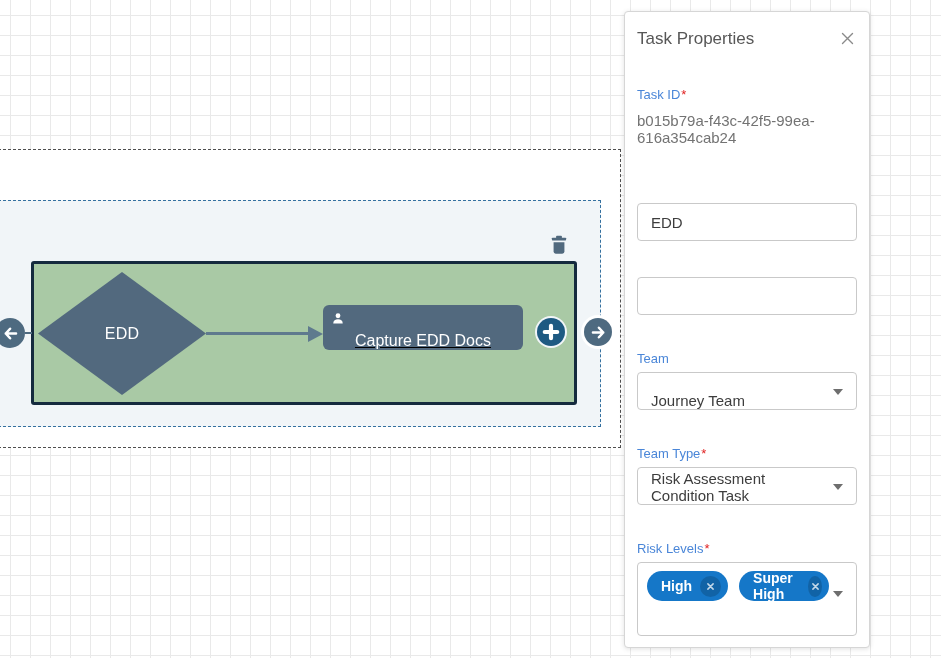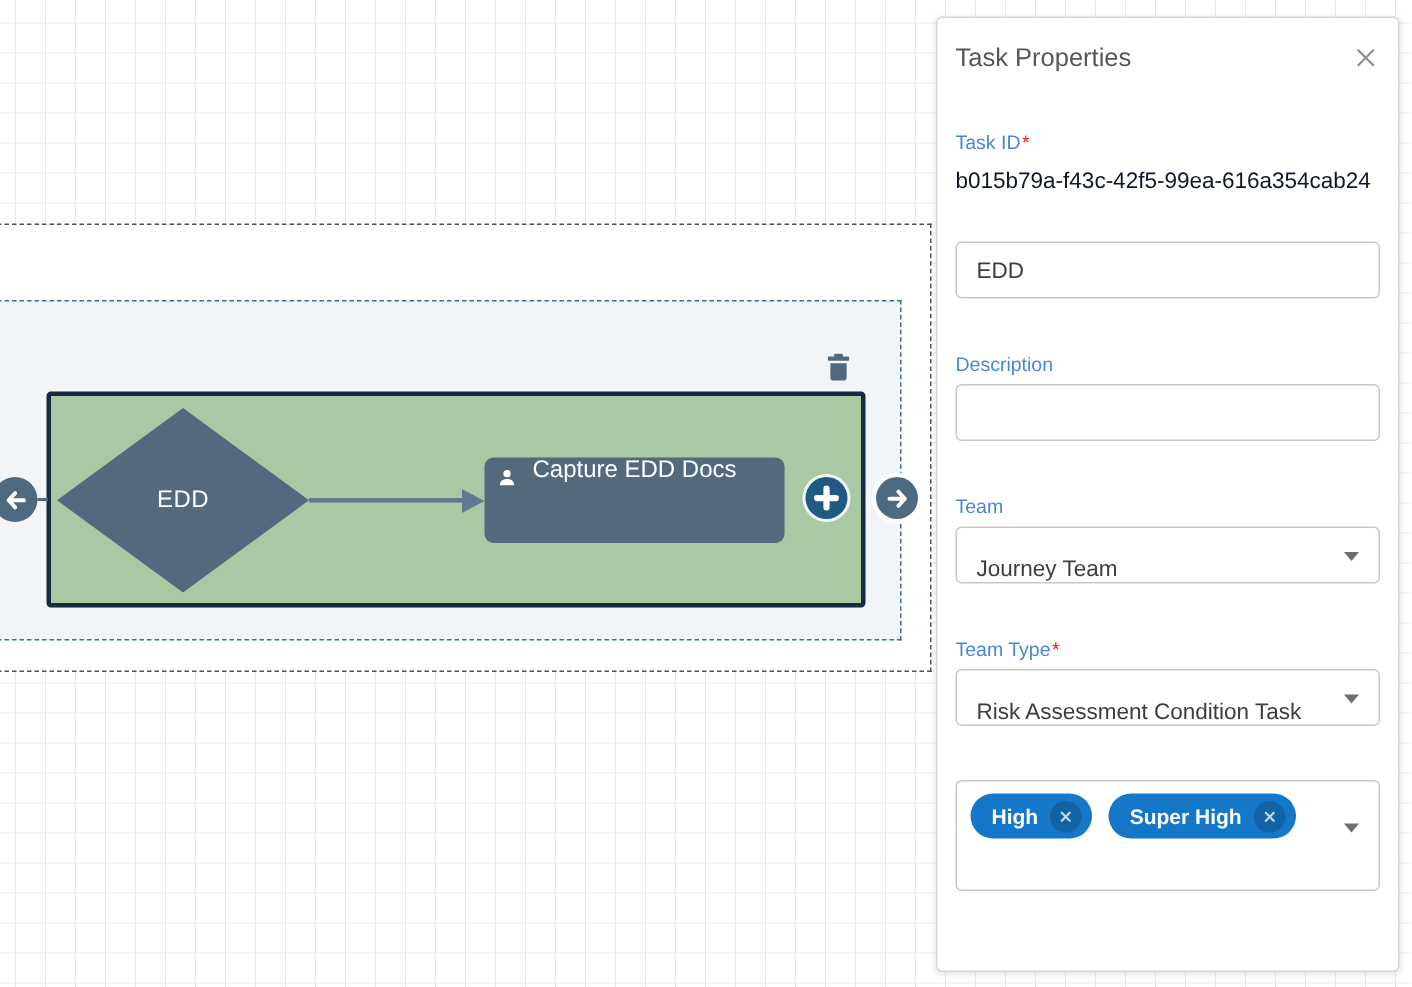--- a/index.html
+++ b/index.html
@@ -23,44 +23,44 @@
   .diamond { position:absolute; left:38px; top:272px; width:168px; height:123px;
     background:#52697e; clip-path:polygon(50% 0,100% 50%,50% 100%,0 50%);
     display:flex; align-items:center; justify-content:center; cursor:pointer; }
   .diamond span { color:#fff; font-size:16px; letter-spacing:.3px; }
 
   .connector-line { position:absolute; left:206px; top:332px; width:104px; height:2.5px;
     background:#5f7a8e; }
   .connector-head { position:absolute; left:308px; top:325.5px; width:0; height:0;
     border-left:15px solid #5f7a8e; border-top:8px solid transparent; border-bottom:8px solid transparent; }
 
-  .task-node { position:absolute; left:323px; top:305px; width:200px; height:57px;
-    background:#52697e; border-radius:6px; display:flex; align-items:flex-start;
-    justify-content:center; cursor:pointer; }
+  .task-node { position:absolute; left:323px; top:305px; width:200px; height:45px;
+    background:#52697e; border-radius:6px; display:flex; align-items:flex-end;
+    justify-content:center; cursor:pointer;text-decoration:underline; }
   .task-node span { color:#fff; font-size:16px; }
   .task-node .person { position:absolute; left:9px; top:7px; }
 
   .circle-btn { position:absolute; width:28px; height:28px; border-radius:50%;
     display:flex; align-items:center; justify-content:center; cursor:pointer; }
   .prev-btn { left:-5px; top:318px; width:30px; height:30px; background:#4e6a80; }
   .next-btn { left:584px; top:318px; background:#4e6a80; box-shadow:0 0 0 3px #fff; }
   .plus-btn { left:537px; top:318px; background:#1e5a82; box-shadow:0 0 0 2px #f1f5f8; }
   .prev-stub { position:absolute; left:25px; top:332px; width:7px; height:2px; background:#4e6a80; }
   .trash-btn { position:absolute; left:549px; top:234px; width:20px; height:21px; cursor:pointer; }
 
   
-  .panel { position:absolute; left:624px; top:11px; width:309px; height:637px;
+  .panel { position:absolute; left:624px; top:11px; width:246px; height:637px;
     background:#fff; border:1px solid #d6d6d6; border-radius:4px;
     box-shadow:0 1px 5px rgba(0,0,0,.12); padding:17px 12px 0 12px; }
   .panel-title { font-size:17px; font-weight:400; color:#575757; margin-bottom:38px; }
   .close-btn { position:absolute; right:14px; top:19px; width:15px; height:15px; cursor:pointer; }
 
   .field-label { font-size:13px; color:#4a86d8; margin-bottom:6px; }
   .req { color:#e02020; margin-left:1px; }
-  .id-value { font-size:15px; color:#0f172a; margin-top:10px; margin-bottom:32px; }
+  .id-value { font-size:15px; color:#737373; margin-top:10px; margin-bottom:57px; }
 
   .t-input { width:100%; height:38px; border:1px solid #c9c9c9; border-radius:4px;
     font-size:15px; color:#3d3d3d; padding:0 13px; outline:none; background:#fff;
     font-family:"Liberation Sans","DejaVu Sans",sans-serif; }
   .group { margin-bottom:36px; }
   .select { position:relative; width:100%; height:38px; border:1px solid #c9c9c9;
     border-radius:4px; background:#fff; display:flex; align-items:flex-end;
     padding:0 30px 0 13px; font-size:15px; color:#3d3d3d; cursor:pointer; }
   .caret { position:absolute; right:13px; top:16px; width:0; height:0;
     border-left:5.5px solid transparent; border-right:5.5px solid transparent;
@@ -136,41 +136,41 @@
   <div>
     <div class="field-label"><span>Task ID</span><span class="req">*</span></div>
     <div class="id-value">b015b79a-f43c-42f5-99ea-616a354cab24</div>
   </div>
 
   <div class="group">
     <input class="t-input" type="text" value="EDD" style="">
   </div>
 
   <div class="group">
-    <div class="field-label">Description</div>
     <input class="t-input" type="text" value="" style="">
   </div>
 
   <div class="group">
     <div class="field-label">Team</div>
     <div class="select">
       <span>Journey Team</span>
       <span class="caret"></span>
     </div>
   </div>
 
   <div class="group">
     <div class="field-label"><span>Team Type</span><span class="req">*</span></div>
     <div class="select">
       <span>Risk Assessment Condition Task</span>
       <span class="caret"></span>
     </div>
   </div>
 
   <div class="group">
+    <div class="field-label"><span>Risk Levels</span><span class="req">*</span></div>
     <div class="chips-box">
       <span class="chip">
         <span>High</span>
         <span class="chip-x">
           <svg width="9" height="9" viewBox="0 0 24 24">
               <path d="M5 5 19 19 M19 5 5 19" stroke="rgba(255,255,255,.75)" stroke-width="4" stroke-linecap="round"></path>
             </svg>
         </span>
       </span>
       <span class="chip">

